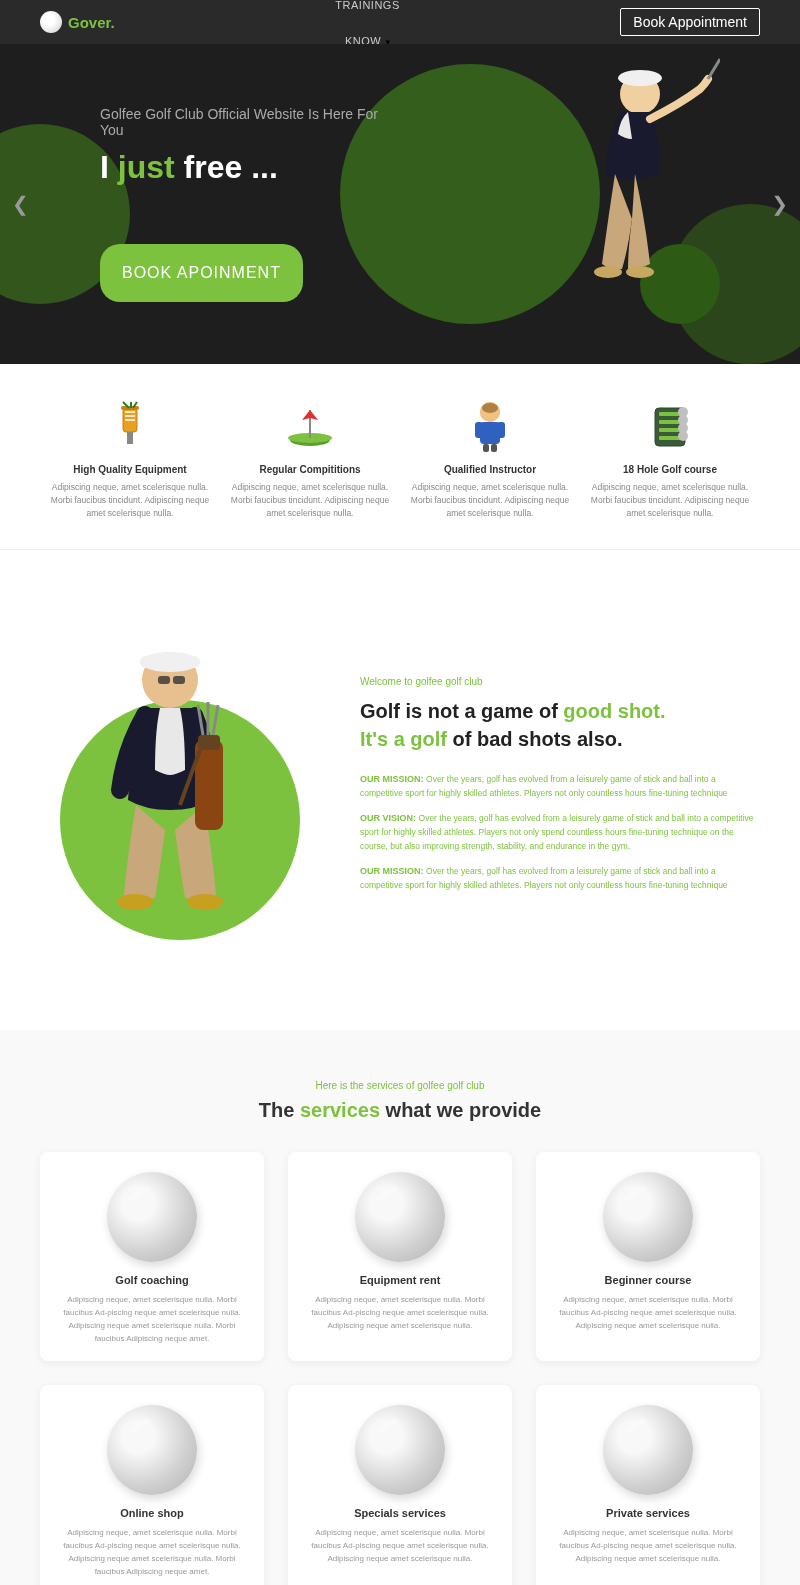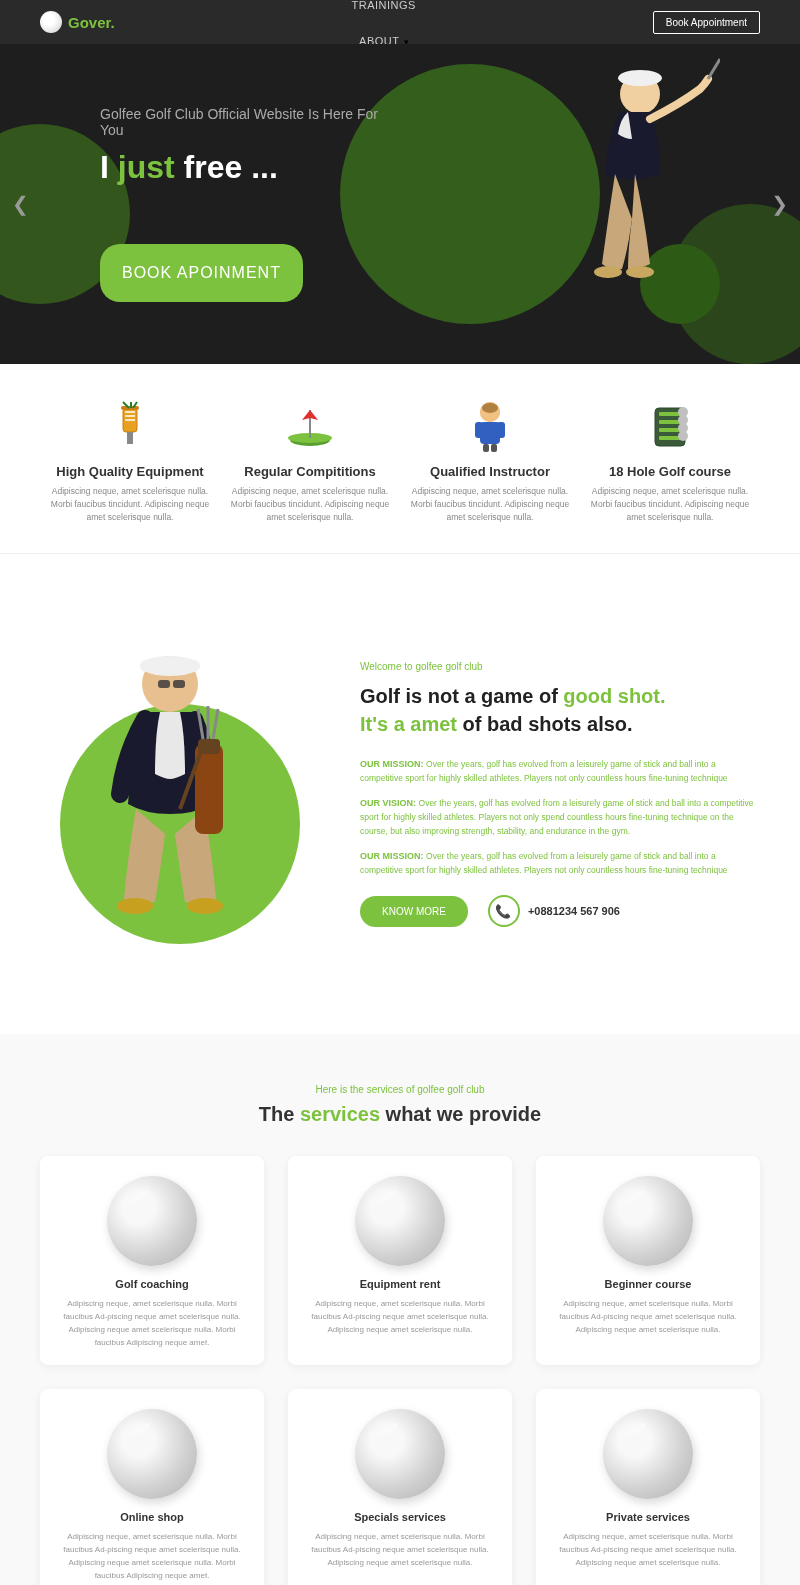--- a/index.html
+++ b/index.html
@@ -41,21 +41,21 @@
       color: #ccc;
       text-decoration: none;
       font-size: 11px;
       letter-spacing: 0.5px;
     }
     .nav-book-btn {
       border: 1px solid #fff;
       color: #fff;
       background: transparent;
       padding: 5px 12px;
-      font-size: 10px;
+      font-size: 14px;
       cursor: pointer;
       border-radius: 2px;
     }
     .nav-arrow { font-size: 9px; }
 
     
     .hero {
       background: #1e1e1e;
       position: relative;
       height: 320px;
@@ -152,21 +152,21 @@
       max-width: 160px;
     }
     .feature-icon {
       width: 54px; height: 54px;
       margin: 0 auto 10px;
       display: flex;
       align-items: center;
       justify-content: center;
     }
     .feature-title {
-      font-size: 13px;
+      font-size: 10px;
       font-weight: bold;
       color: #333;
       margin-bottom: 6px;
     }
     .feature-desc {
       font-size: 8.5px;
       color: #888;
       line-height: 1.5;
     }
 
@@ -347,21 +347,21 @@
   <div class="nav-logo">
     <span class="logo-circle"></span>
     <span class="logo-text">
       <span>Go</span><span style="color:#7dc23e">ver.</span>
     </span>
   </div>
   <ul class="nav-links">
     <li><a href="#">HOME</a> <span class="nav-arrow">▾</span></li>
     <li><a href="#">ABOUT</a></li>
     <li><a href="#">TRAININGS</a></li>
-    <li><a href="#">ABOUT</a> <span class="nav-arrow">▾</span></li>
+    <li><a href="#">KNOW</a> <span class="nav-arrow">▾</span></li>
     <li><a href="#">BLOG</a> <span class="nav-arrow">▾</span></li>
     <li><a href="#">CONTACT</a></li>
   </ul>
   <button class="nav-book-btn">Book Appointment</button>
 </nav>
 
 <section class="hero">
   <div class="hero-circle1"></div>
   <div class="hero-circle2"></div>
   <div class="hero-circle3"></div>
@@ -503,21 +503,21 @@
       <line x1="173" y1="115" x2="178" y2="85" stroke="#888" stroke-width="3"></line>
 
       <line x1="160" y1="130" x2="140" y2="185" stroke="#654321" stroke-width="4"></line>
     </svg>
   </div>
 
   <div class="about-content">
     <p class="about-subtitle">Welcome to golfee golf club</p>
     <h2 class="about-title">
       Golf is not a game of <span class="green">good shot.</span><br>
-      <span class="green">It's a amet</span> of bad shots also.
+      <span class="green">It's a golf</span> of bad shots also.
     </h2>
 
     <div class="about-section">
       <div class="about-section-title">
         <span>OUR MISSION:</span>
         <span class="about-section-text" style="font-weight:normal; display:inline"> Over the years, golf has evolved from a leisurely game of stick and ball into a <a href="#">competitive sport for highly skilled athletes.</a> Players not only countless hours fine-tuning technique</span>
       </div>
     </div>
 
     <div class="about-section">
@@ -527,27 +527,20 @@
       </div>
     </div>
 
     <div class="about-section">
       <div class="about-section-title">
         <span>OUR MISSION:</span>
         <span class="about-section-text" style="font-weight:normal; display:inline"> Over the years, golf has evolved from a leisurely game of stick and ball into a <a href="#">competitive sport for highly skilled athletes.</a> Players not only countless hours fine-tuning technique</span>
       </div>
     </div>
 
-    <div class="about-actions">
-      <button class="know-more-btn">KNOW MORE</button>
-      <div class="phone-contact">
-        <div class="phone-icon-wrap">📞</div>
-        <span class="phone-number">+0881234 567 906</span>
-      </div>
-    </div>
   </div>
 </section>
 
 <section class="services">
   <p class="services-subtitle">Here is the services of golfee golf club</p>
   <h2 class="services-title">
     The <span class="green">services</span> what we provide
   </h2>
 
   <div class="services-grid">

